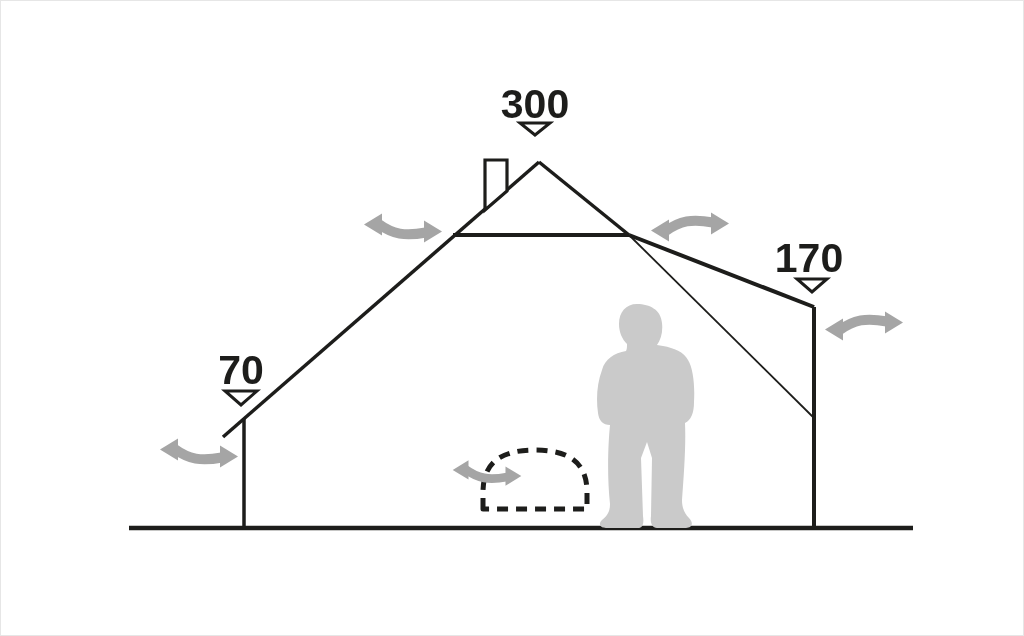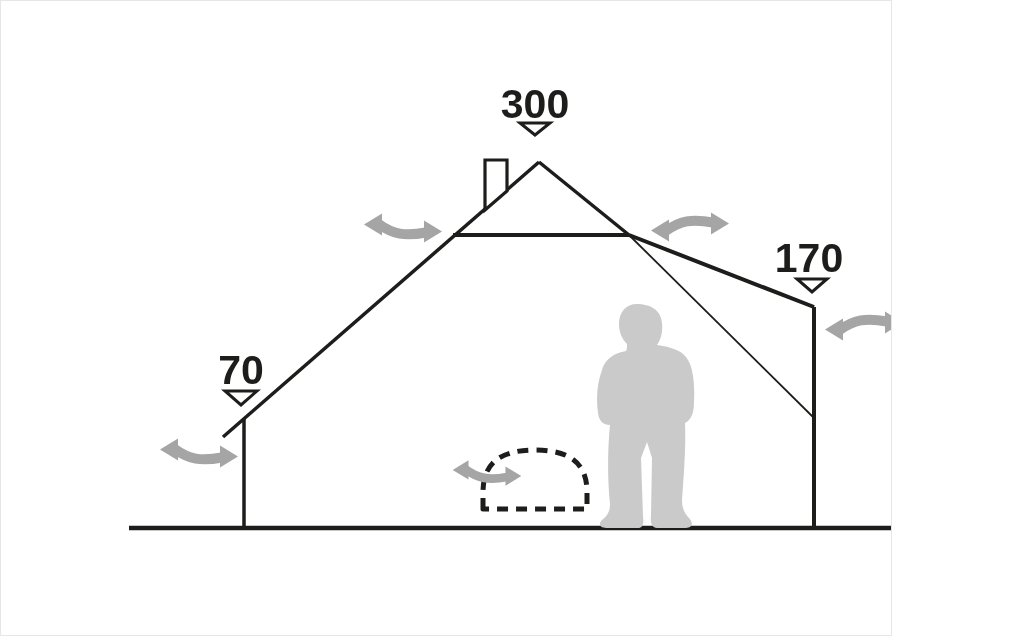--- a/index.html
+++ b/index.html
@@ -4,21 +4,21 @@
 <style>
   :root {
     --line: #1d1d1b;
     --arrow: #a5a5a5;
     --silhouette: #cacaca;
     --background: #ffffff;
   }
   html, body { margin: 0; padding: 0; background: #fff; }
   .stage {
     position: relative;
-    width: 892px;
+    width: 1024px;
     height: 636px;
     background: var(--background);
     border: 1px solid #e6e6e6;
     box-sizing: border-box;
     overflow: hidden;
     font-family: "Liberation Sans", sans-serif;
   }
   .stage svg { position: absolute; inset: 0; display: block; }
 
   .ln        { stroke: var(--line); fill: none; stroke-linecap: butt; }

